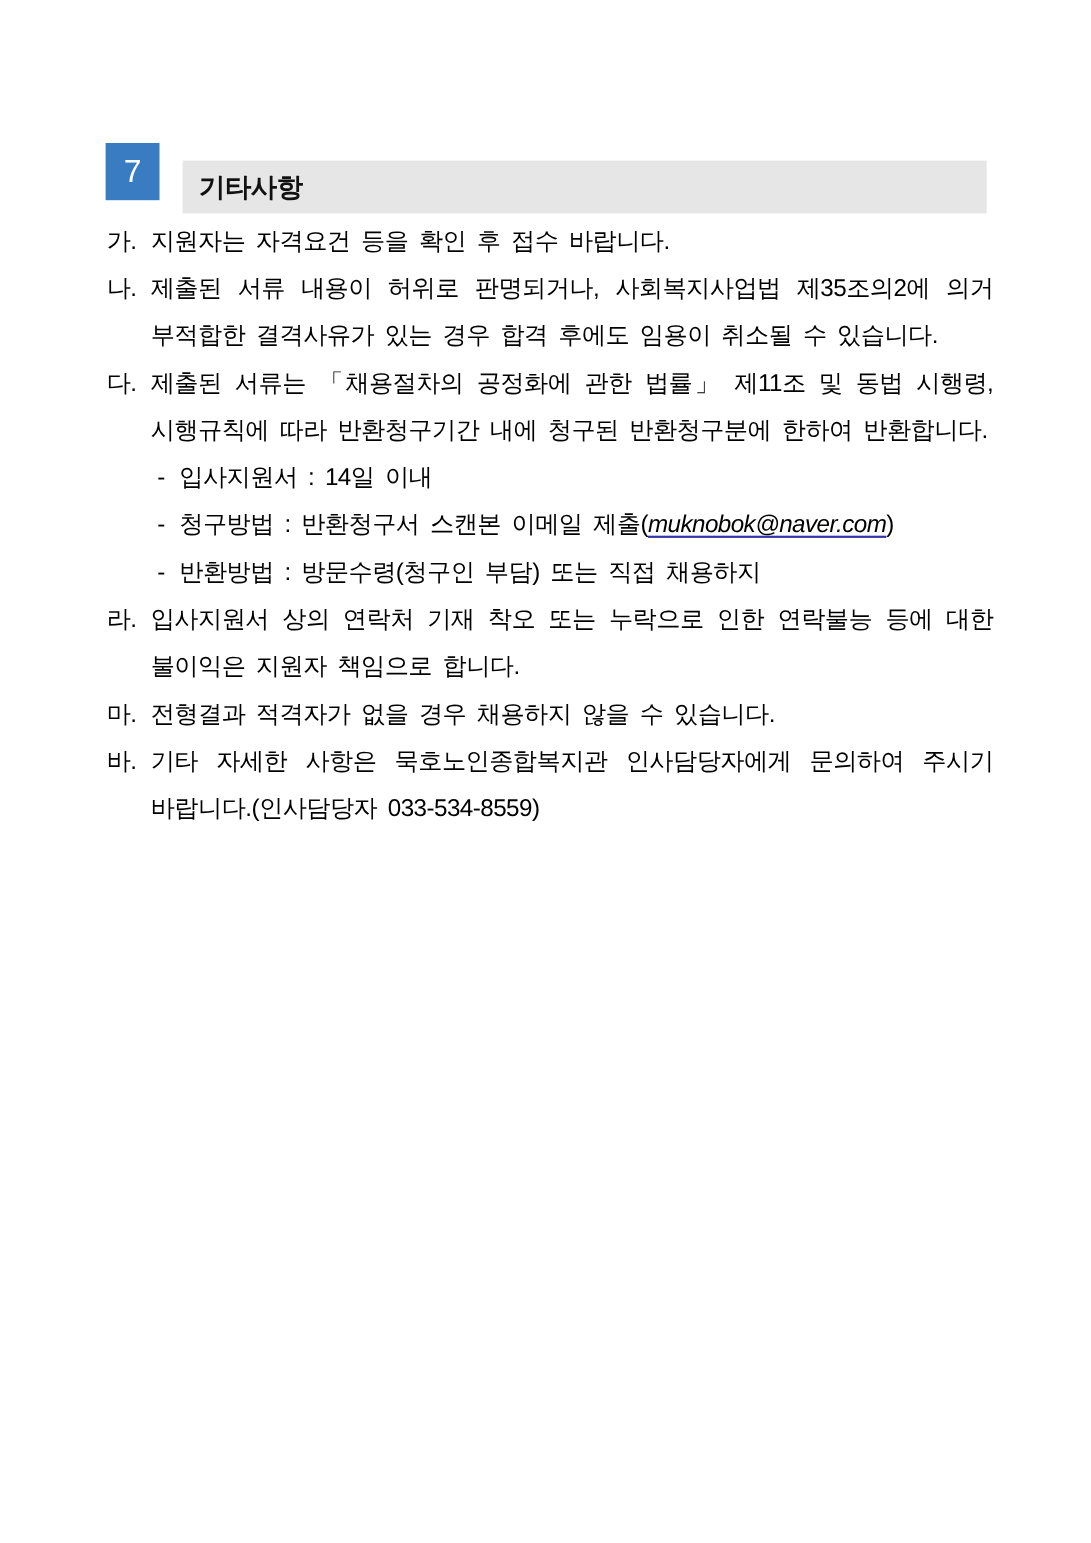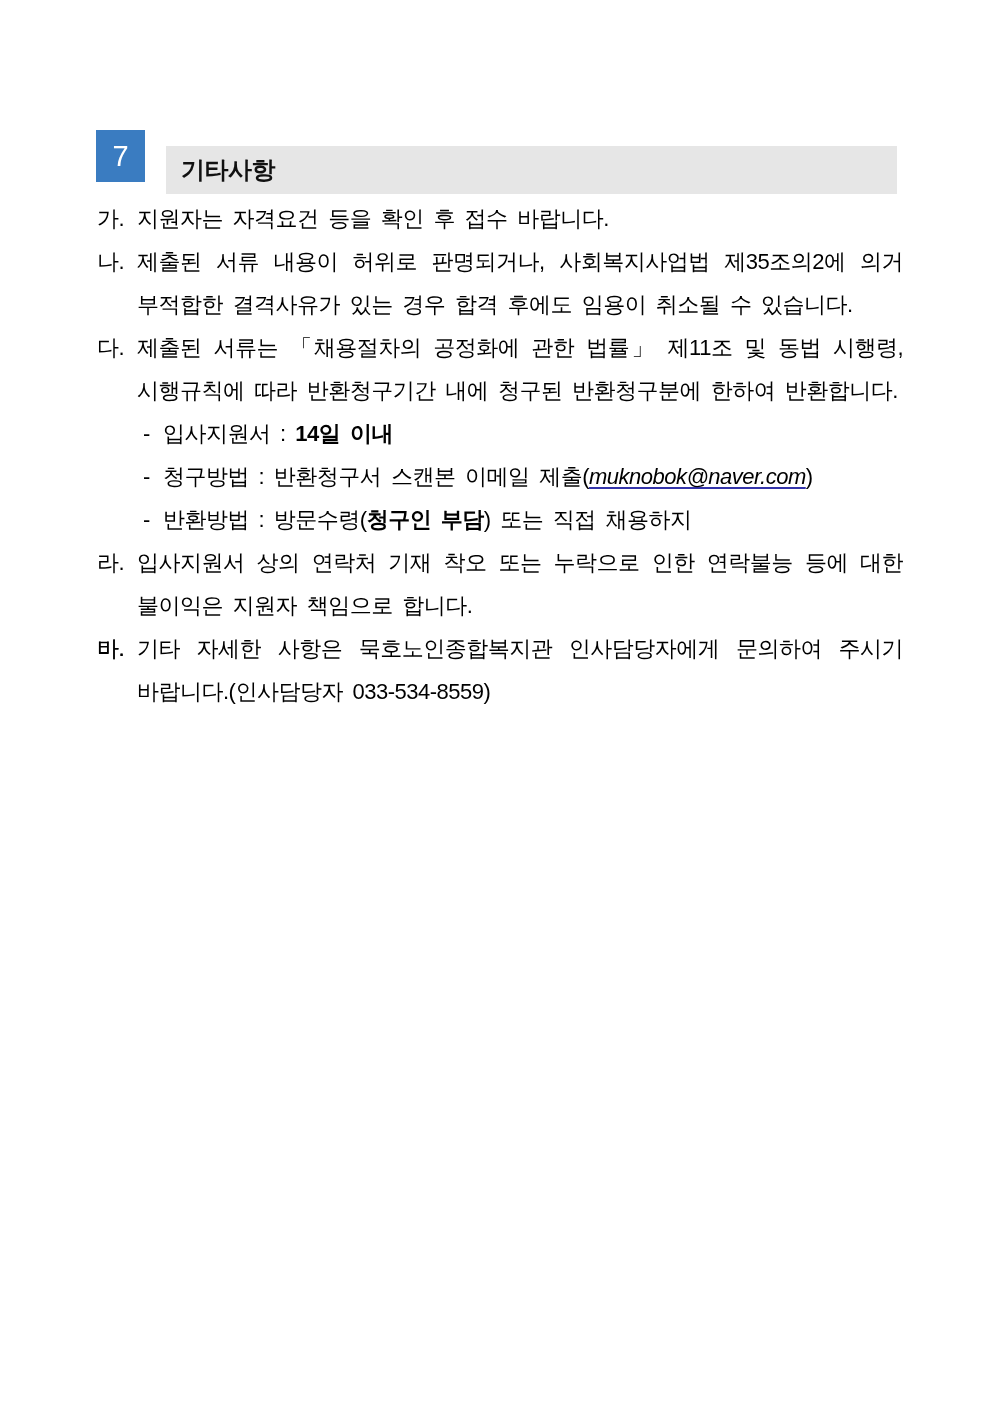--- a/index.html
+++ b/index.html
@@ -50,21 +50,21 @@
     word-spacing: 4px;
     letter-spacing: -0.5px;
   }
   .item > .marker { position: absolute; left: 0; top: 0; }
   .item.sub {
     margin-left: 46px;
     padding-left: 20px;
     width: 740px;
     text-align: left;
   }
-  .b { font-weight: bold; }
+  .b { font-weight: normal; }
   .u {
     text-decoration: underline;
     text-decoration-color: var(--link-underline);
     text-underline-offset: 3px;
     font-style: italic;
   }
 </style>
 </head>
 <body>
 
@@ -80,17 +80,17 @@
   </div>
 
   <div class="content">
       <div class="item main"><span class="marker">가.</span><span><span>지원자는 자격요건 등을 확인 후 접수 바랍니다.</span></span></div>
       <div class="item main"><span class="marker">나.</span><span><span>제출된 서류 내용이 허위로 판명되거나, 사회복지사업법 제35조의2에 의거 부적합한 결격사유가 있는 경우 합격 후에도 임용이 취소될 수 있습니다.</span></span></div>
       <div class="item main"><span class="marker">다.</span><span><span>제출된 서류는 「채용절차의 공정화에 관한 법률」 제11조 및 동법 시행령, 시행규칙에 따라 반환청구기간 내에 청구된 반환청구분에 한하여 반환합니다.</span></span></div>
       <div class="item sub"><span class="marker">-</span><span><span>입사지원서 : </span><span class="b">14일 이내</span></span></div>
       <div class="item sub"><span class="marker">-</span><span><span>청구방법 : 반환청구서 스캔본 이메일 제출(</span><span class="u">muknobok@naver.com</span><span>)</span></span></div>
       <div class="item sub"><span class="marker">-</span><span><span>반환방법 : 방문수령(</span><span class="b">청구인 부담</span><span>) 또는 직접 채용하지</span></span></div>
       <div class="item main"><span class="marker">라.</span><span><span>입사지원서 상의 연락처 기재 착오 또는 누락으로 인한 연락불능 등에 대한 불이익은 지원자 책임으로 합니다.</span></span></div>
-      <div class="item main"><span class="marker">마.</span></div>
+      <div class="item main"><span class="marker">마.</span><span><span>전형결과 적격자가 없을 경우 채용하지 않을 수 있습니다.</span></span></div>
       <div class="item main"><span class="marker">바.</span><span><span>기타 자세한 사항은 묵호노인종합복지관 인사담당자에게 문의하여 주시기 바랍니다.(인사담당자 033-534-8559)</span></span></div>
     </div>
 
 </div>
 
 </body></html>

